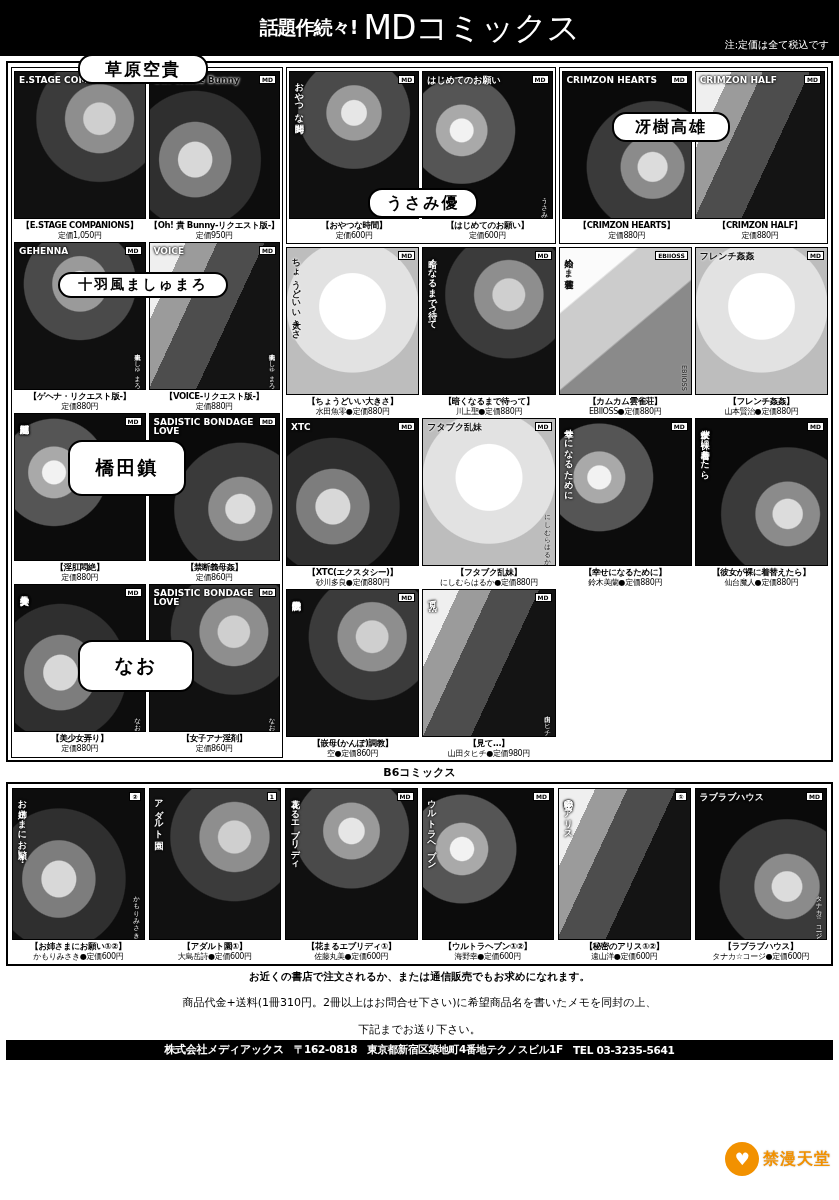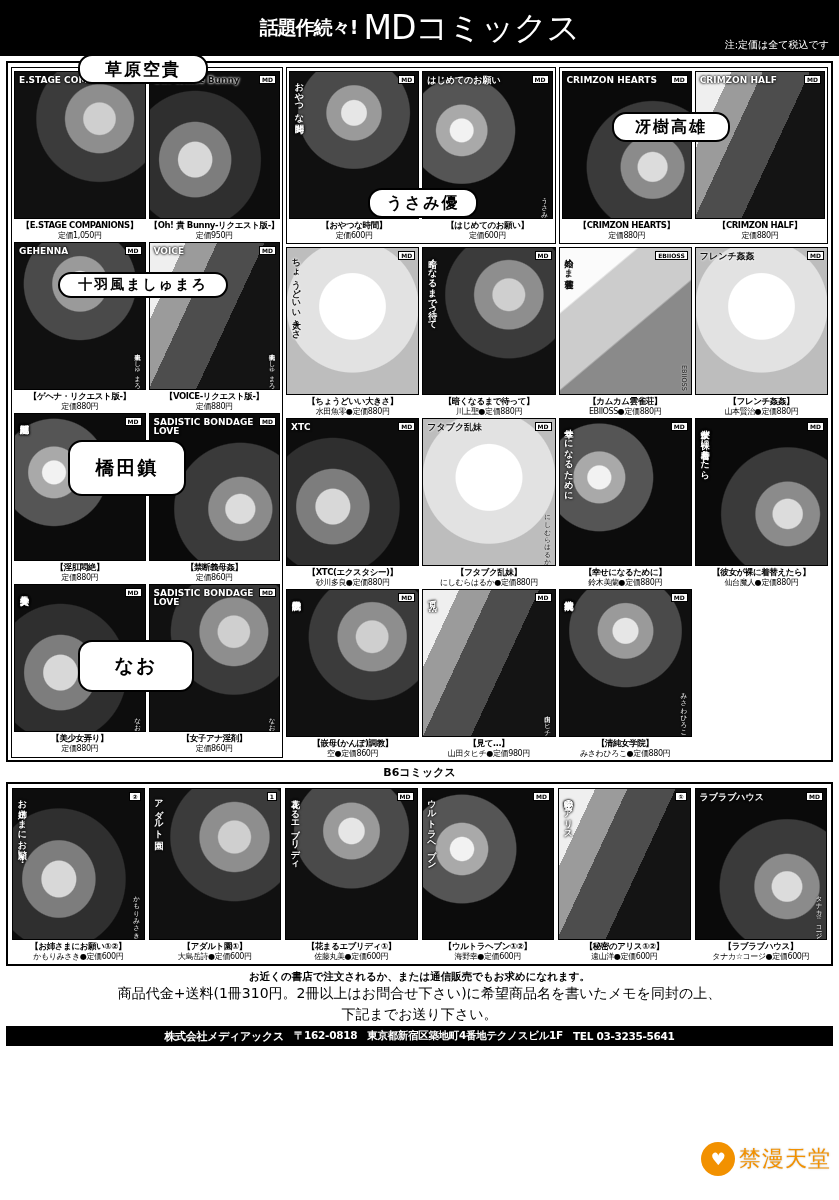--- a/index.html
+++ b/index.html
@@ -144,21 +144,21 @@
   }
   .b6-grid { display:grid; grid-template-columns: repeat(6,1fr); gap:2px 4px; }
   .b6 .cover { height: 152px; }
 
   
   .footer { margin-top:3px; }
   .foot-line1 {
     text-align:center; font-size:10.5px; font-weight:bold; line-height:1.35;
   }
   .foot-line2 {
-    text-align:center; font-size:14px; line-height:1.4; margin-top:1px;
+    text-align:center; font-size:11px; line-height:1.4; margin-top:12px;
   }
   .foot-bar {
     background:#000; color:#fff; margin-top:2px;
     display:flex; align-items:center; justify-content:center;
     font-size:10.5px; font-weight:bold; height:20px; letter-spacing:-0.3px;
     gap: 10px;
   }
   .foot-bar .pub { font-size:11px; }
 
   
@@ -167,21 +167,21 @@
     display:flex; align-items:center; gap:4px;
     z-index: 20;
   }
   .wm-circle {
     width:34px; height:34px; border-radius:50%;
     background:#f29100;
     display:flex; align-items:center; justify-content:center;
     color:#fff; font-size:17px;
   }
   .wm-text {
-    color:#f29100; font-size:22px; font-weight:normal; letter-spacing:1px;
+    color:#f29100; font-size:16px; font-weight:bold; letter-spacing:1px;
     text-shadow: 0 0 2px rgba(0,0,0,.25);
   }
 </style>
 </head>
 <body>
 
 <div class="page">
 
   <div class="header">
     <span class="catch">話題作続々!</span>
@@ -428,29 +428,20 @@
           <div class="item">
             <div class="cover tex-d">
               <span class="md-badge">MD</span>
               <span class="ttl">見て…</span>
               <span class="author">山田タヒチ</span>
             </div>
             <div class="label">【見て…】</div>
             <div class="price">山田タヒチ●定価980円</div>
           </div>
 
-          <div class="item">
-            <div class="cover tex-c">
-              <span class="md-badge">MD</span>
-              <span class="ttl">清純女学院</span>
-              <span class="author">みさわひろこ</span>
-            </div>
-            <div class="label">【清純女学院】</div>
-            <div class="price">みさわひろこ●定価880円</div>
-          </div>
 
         </div>
       </div>
 
       <div class="callout" style="left:368px; top:188px; width:110px; height:30px; font-size:16px;">うさみ優</div>
       <div class="callout" style="left:612px; top:112px; width:118px; height:30px; font-size:16px;">冴樹高雄</div>
     </div>
 
     <div class="b6-title">B6コミックス</div>
     <div class="b6-section b6">

